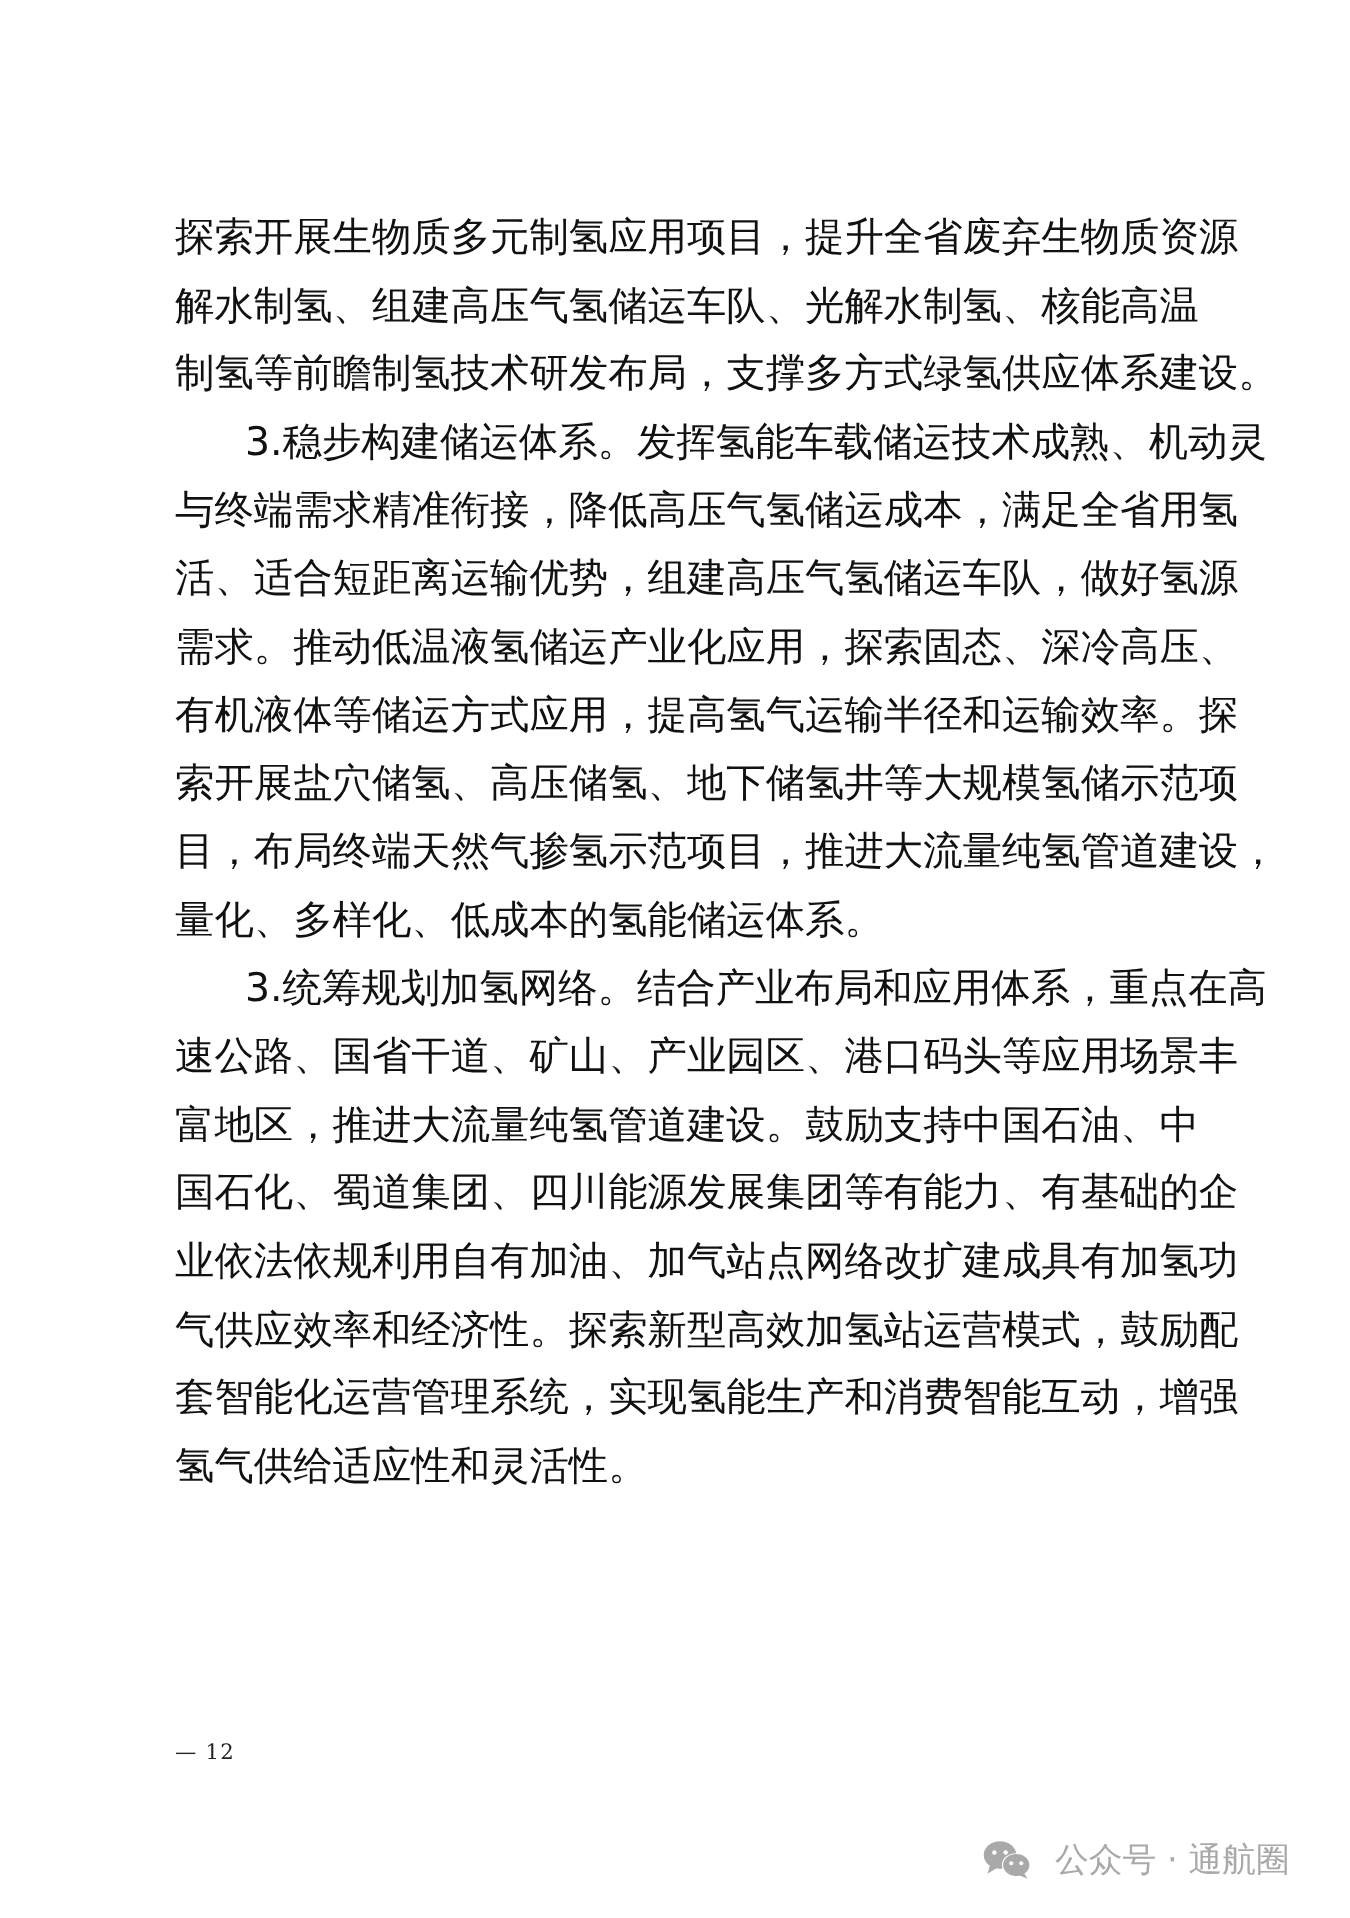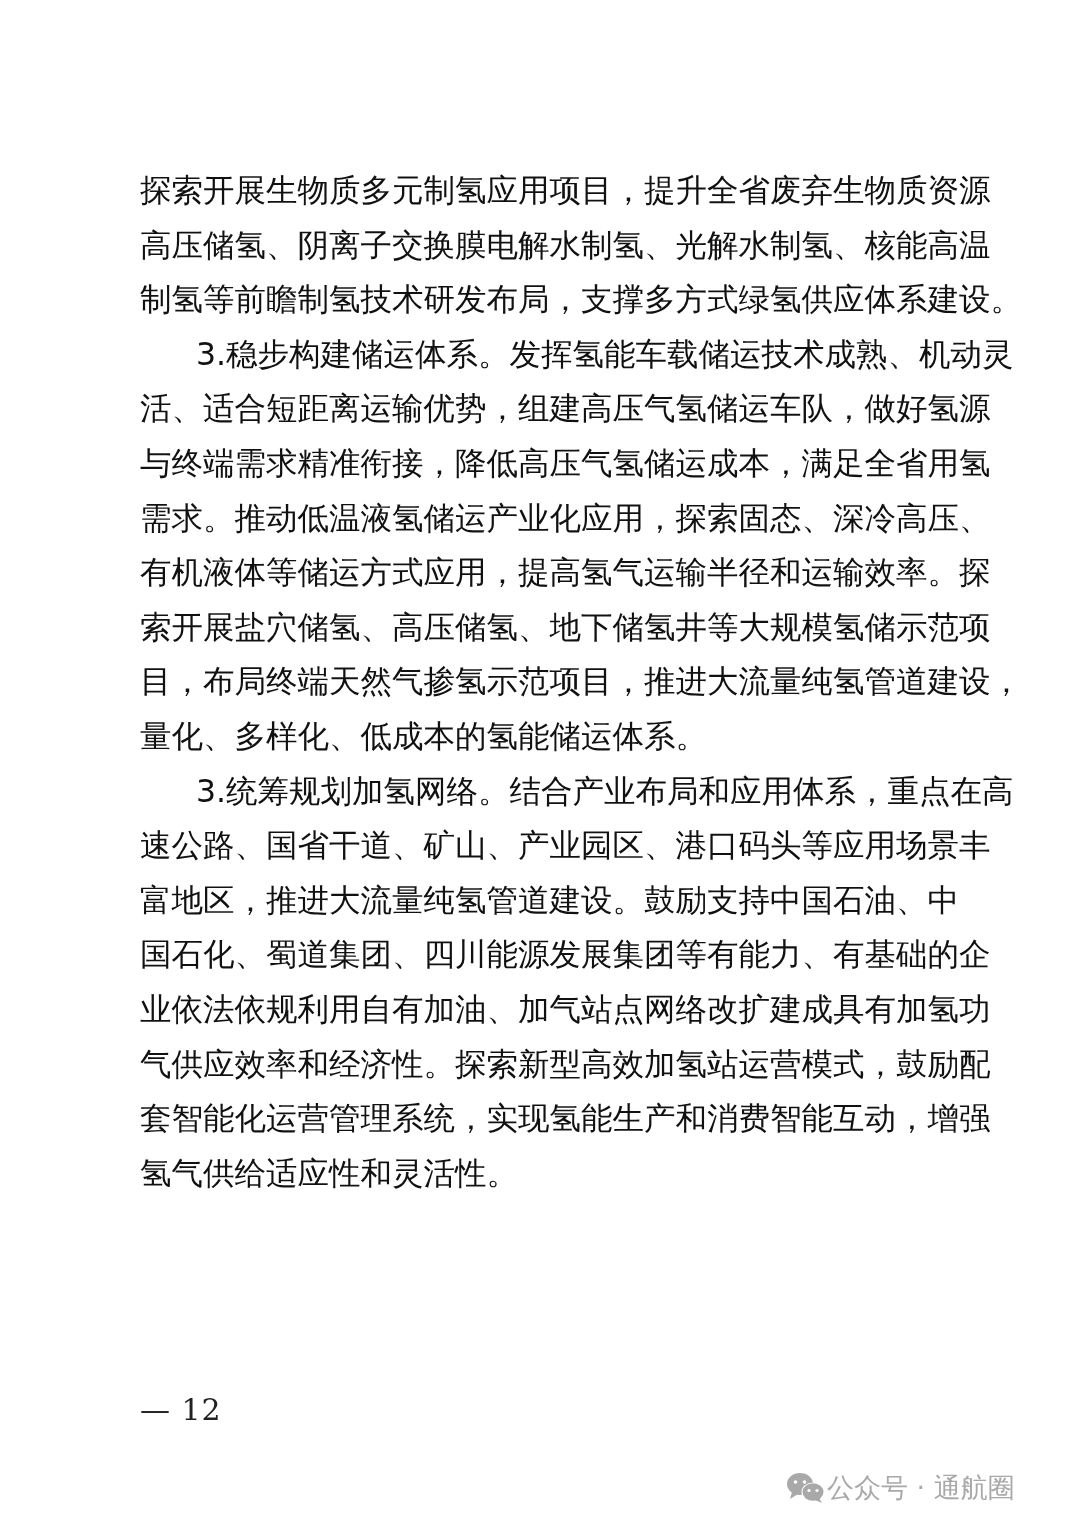--- a/index.html
+++ b/index.html
@@ -42,52 +42,52 @@
       text-align-last: left;
     }
     .line.indent {
       padding-left: 56px;
     }
     .page-number {
       position: absolute;
       left: 140px;
       top: 1392px;
       font-family: "DejaVu Serif", "Liberation Serif", serif;
-      font-size: 30px;
+      font-size: 17px;
       color: #222222;
       letter-spacing: 1px;
     }
     .watermark {
       position: absolute;
       left: 786px;
       top: 1470px;
       display: flex;
       align-items: center;
-      gap: 1px;
+      gap: 18px;
       color: #a9a9a9;
       font-family: "DejaVu Sans", "Liberation Sans", sans-serif;
       font-size: 27px;
     }
     .wechat-icon {
       width: 40px;
       height: 32px;
       display: inline-block;
     }
   </style>
 </head>
 <body>
 
 <div class="page">
   <div class="body-text">
     <span class="line">探索开展生物质多元制氢应用项目，提升全省废弃生物质资源</span>
-    <span class="line">高压储氢、阴离子交换膜电解水制氢、光解水制氢、核能高温</span>
+    <span class="line">解水制氢、组建高压气氢储运车队、光解水制氢、核能高温</span>
     <span class="line">制氢等前瞻制氢技术研发布局，支撑多方式绿氢供应体系建设。</span>
     <span class="line indent">3.稳步构建储运体系。发挥氢能车载储运技术成熟、机动灵</span>
+    <span class="line">与终端需求精准衔接，降低高压气氢储运成本，满足全省用氢</span>
     <span class="line">活、适合短距离运输优势，组建高压气氢储运车队，做好氢源</span>
-    <span class="line">与终端需求精准衔接，降低高压气氢储运成本，满足全省用氢</span>
     <span class="line">需求。推动低温液氢储运产业化应用，探索固态、深冷高压、</span>
     <span class="line">有机液体等储运方式应用，提高氢气运输半径和运输效率。探</span>
     <span class="line">索开展盐穴储氢、高压储氢、地下储氢井等大规模氢储示范项</span>
     <span class="line">目，布局终端天然气掺氢示范项目，推进大流量纯氢管道建设，</span>
     <span class="line last">量化、多样化、低成本的氢能储运体系。</span>
     <span class="line indent">3.统筹规划加氢网络。结合产业布局和应用体系，重点在高</span>
     <span class="line">速公路、国省干道、矿山、产业园区、港口码头等应用场景丰</span>
     <span class="line">富地区，推进大流量纯氢管道建设。鼓励支持中国石油、中</span>
     <span class="line">国石化、蜀道集团、四川能源发展集团等有能力、有基础的企</span>
     <span class="line">业依法依规利用自有加油、加气站点网络改扩建成具有加氢功</span>

